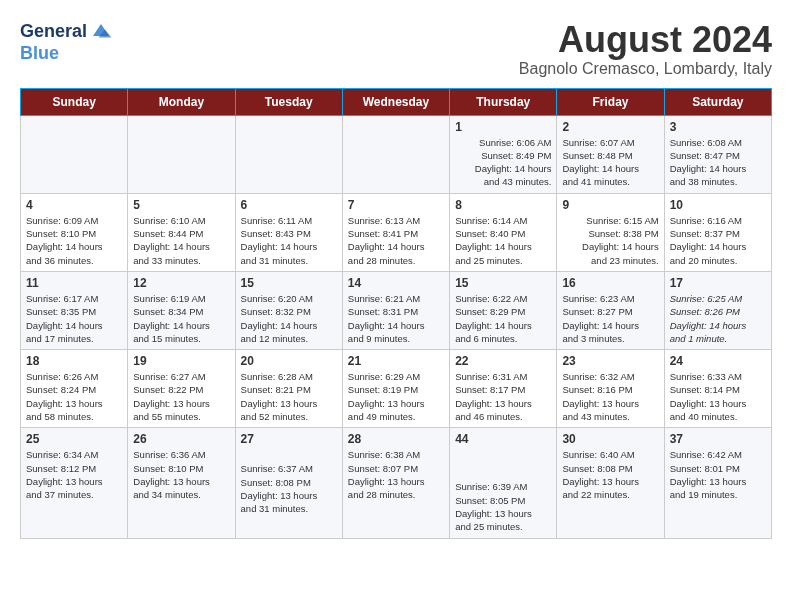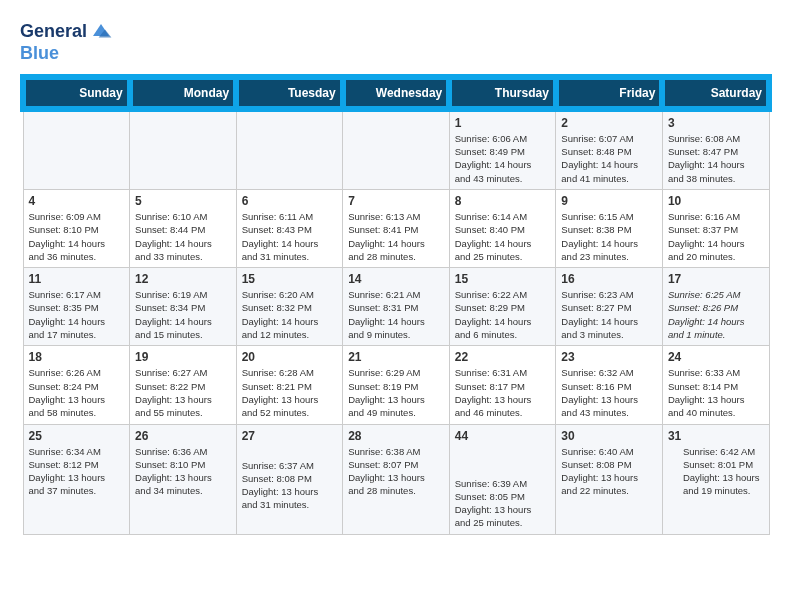--- a/index.html
+++ b/index.html
@@ -42,26 +42,26 @@
     }
     .location-title {
       font-size: 16px;
       color: #555;
     }
     table {
       width: 100%;
       border-collapse: collapse;
     }
     thead tr th {
-      background-color: #0c4a6e;
+      background-color: #7f1d1d;
       color: #fff;
       font-size: 12px;
       padding: 6px 4px;
-      text-align: right;
-      border: 6px solid #0ea5e9;
+      text-align: center;
+      border: 1px solid #0ea5e9;
     }
     tbody tr td {
       vertical-align: top;
       border: 1px solid #ccc;
       padding: 4px 5px;
       font-size: 10px;
       color: #333;
       width: calc(100% / 7);
       min-height: 80px;
     }
@@ -95,20 +95,24 @@
       <div style="display:flex;align-items:center;">
         <span class="logo-text">General</span>
         <svg class="logo-icon" viewBox="0 0 30 30">
           <polygon points="15,5 25,20 5,20" fill="#4a90d9"></polygon>
           <polygon points="20,12 28,22 12,22" fill="#2a6db5" opacity="0.7"></polygon>
         </svg>
       </div>
       <div class="logo-text" style="color:#4a90d9">Blue</div>
     </div>
   </div>
+  <div class="title-section">
+    <div class="month-title">August 2024</div>
+    <div class="location-title">Bagnolo Cremasco, Lombardy, Italy</div>
+  </div>
 </div>
 
 <table>
   <thead>
     <tr>
     <th>Sunday</th>
         <th>Monday</th>
         <th>Tuesday</th>
         <th>Wednesday</th>
         <th>Thursday</th>
@@ -117,21 +121,21 @@
       </tr>
   </thead>
   <tbody id="calendar-body">
   <tr>
         <td class="empty"></td>
         <td class="empty"></td>
         <td class="empty"></td>
         <td class="empty"></td>
         <td>
           <span class="day-number">1</span>
-          <div class="day-info" style="white-space: pre-line;">Sunrise: 6:06 AM
+          <div class="day-info" style="white-space: pre-line; text-align: right;">Sunrise: 6:06 AM
 Sunset: 8:49 PM
 Daylight: 14 hours
 and 43 minutes.</div>
         </td>
         <td>
           <span class="day-number">2</span>
           <div class="day-info" style="white-space: pre-line;">Sunrise: 6:07 AM
 Sunset: 8:48 PM
 Daylight: 14 hours
 and 41 minutes.</div>
@@ -175,21 +179,21 @@
         </td>
         <td>
           <span class="day-number">8</span>
           <div class="day-info" style="white-space: pre-line;">Sunrise: 6:14 AM
 Sunset: 8:40 PM
 Daylight: 14 hours
 and 25 minutes.</div>
         </td>
         <td>
           <span class="day-number">9</span>
-          <div class="day-info" style="white-space: pre-line;">Sunrise: 6:15 AM
+          <div class="day-info" style="white-space: pre-line; text-align: right;">Sunrise: 6:15 AM
 Sunset: 8:38 PM
 Daylight: 14 hours
 and 23 minutes.</div>
         </td>
         <td>
           <span class="day-number">10</span>
           <div class="day-info" style="white-space: pre-line;">Sunrise: 6:16 AM
 Sunset: 8:37 PM
 Daylight: 14 hours
 and 20 minutes.</div>
@@ -334,21 +338,21 @@
 and 25 minutes.</div>
         </td>
         <td>
           <span class="day-number">30</span>
           <div class="day-info" style="white-space: pre-line;">Sunrise: 6:40 AM
 Sunset: 8:08 PM
 Daylight: 13 hours
 and 22 minutes.</div>
         </td>
         <td>
-          <span class="day-number">31</span>
-          <div class="day-info" style="white-space: pre-line; margin-left: 15px;">Sunrise: 6:42 AM
+          <span class="day-number">37</span>
+          <div class="day-info" style="white-space: pre-line;">Sunrise: 6:42 AM
 Sunset: 8:01 PM
 Daylight: 13 hours
 and 19 minutes.</div>
         </td>
       </tr>
     </tbody>
 </table>
 
 </body></html>

